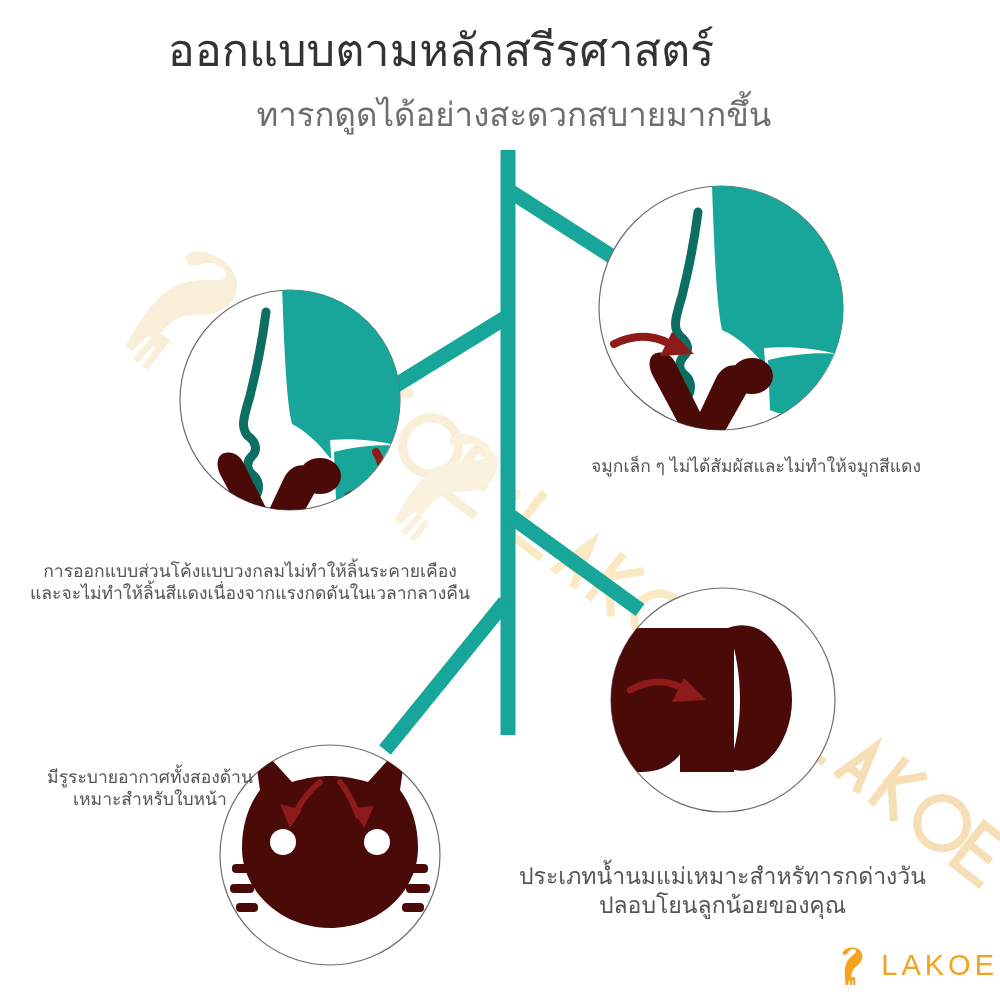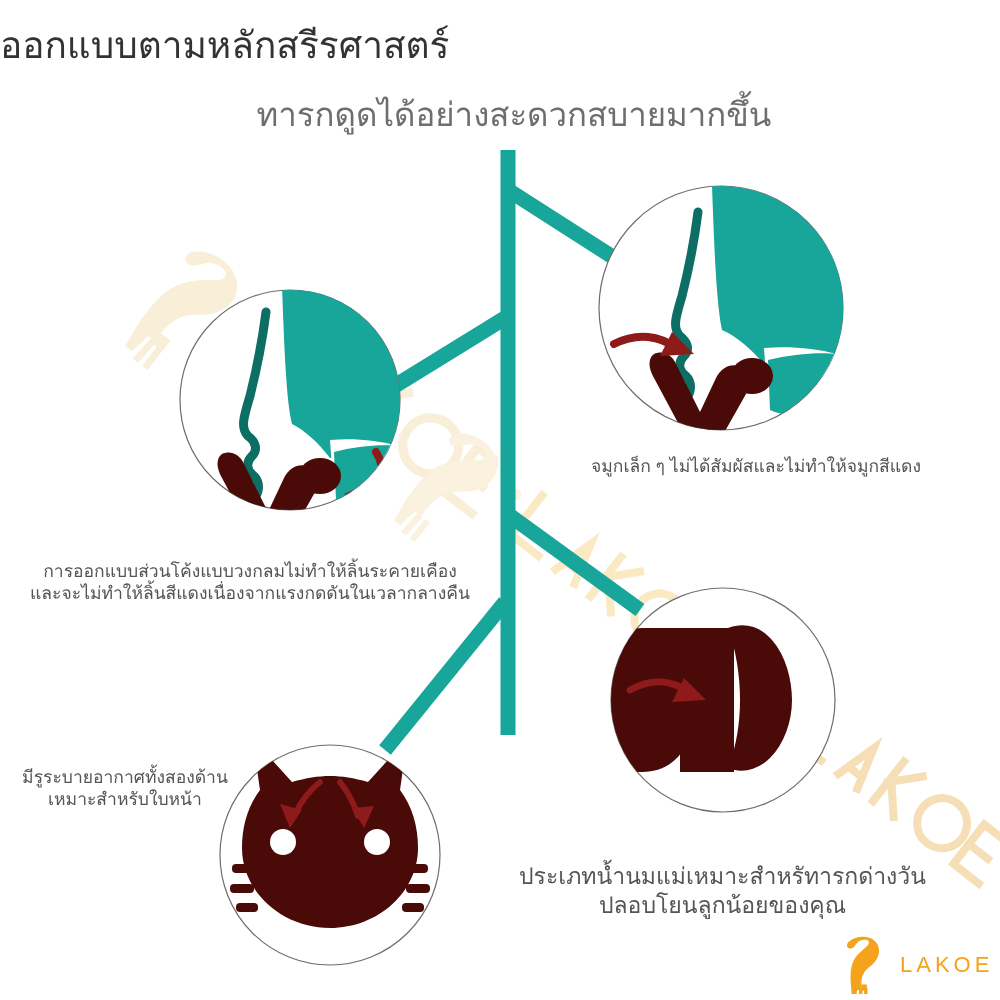--- a/index.html
+++ b/index.html
@@ -45,22 +45,22 @@
     position: absolute;
     z-index: 3;
     color: #3c3c3c;
     line-height: 1.28;
     white-space: pre-line;
   }
   #title {
     left: 0;
     top: 22px;
     width: 882px;
-    text-align: left;
-    font-size: 37px;
+    text-align: center;
+    font-size: 45px;
     color: #333333;
     letter-spacing: 0px;
   }
   #subtitle {
     left: 14px;
     top: 94px;
     width: 1000px;
     text-align: center;
     font-size: 33px;
     color: #6e6e6e;
@@ -81,20 +81,21 @@
     font-size: 17.5px;
     color: #555555;
   }
   #cap-bottomleft {
     left: 0px;
     top: 766px;
     width: 250px;
     text-align: center;
     font-size: 17.5px;
     color: #555555;
+    padding-left: 25px;
   }
   #cap-bottomright {
     left: 450px;
     top: 862px;
     width: 545px;
     text-align: center;
     font-size: 23px;
     color: #555555;
   }
 
@@ -103,21 +104,21 @@
     position: absolute;
     left: 838px;
     top: 936px;
     width: 160px;
     height: 58px;
     z-index: 4;
     display: flex;
     align-items: center;
   }
   #logo-wordmark {
-    font-size: 22px;
+    font-size: 29px;
     letter-spacing: 4px;
     color: #f5a21c;
     margin-left: 18px;
     font-family: "Liberation Sans", sans-serif;
   }
 </style>
 </head>
 <body>
 
 <div id="page">

